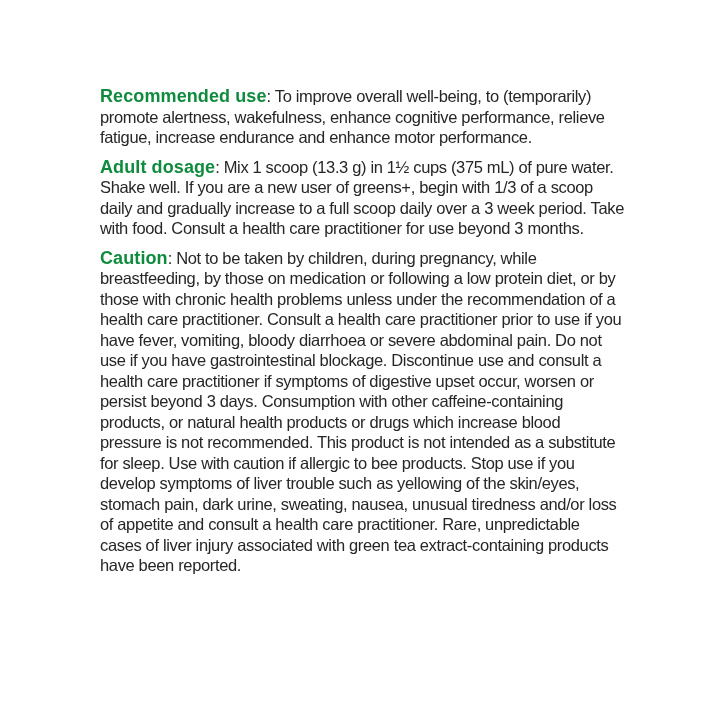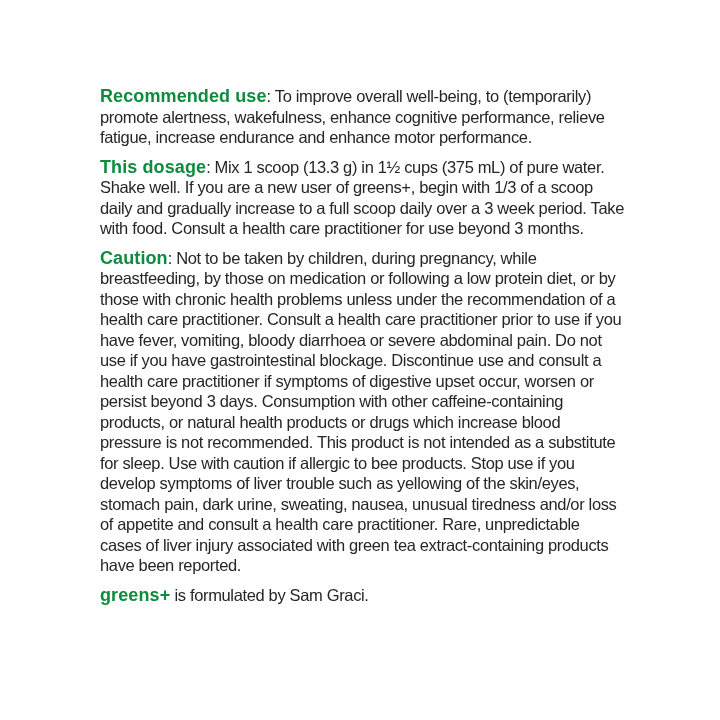--- a/index.html
+++ b/index.html
@@ -36,22 +36,21 @@
   }
 </style>
 </head>
 <body>
 
 <div class="canvas">
   <div class="label-text">
 
     <p><span class="section-heading">Recommended use</span><span>: To improve overall well-being, to (temporarily) promote alertness, wakefulness, enhance cognitive performance, relieve fatigue, increase endurance and enhance motor performance.</span></p>
 
-    <p><span class="section-heading">This dosage</span><span>: Mix 1 scoop (13.3 g) in 1½ cups (375 mL) of pure water. Shake well. If you are a new user of greens+, begin with 1/3 of a scoop daily and gradually increase to a full scoop daily over a 3 week period. Take with food. Consult a health care practitioner for use beyond 3 months.</span></p>
+    <p><span class="section-heading">Adult dosage</span><span>: Mix 1 scoop (13.3 g) in 1½ cups (375 mL) of pure water. Shake well. If you are a new user of greens+, begin with 1/3 of a scoop daily and gradually increase to a full scoop daily over a 3 week period. Take with food. Consult a health care practitioner for use beyond 3 months.</span></p>
 
     <p><span class="section-heading">Caution</span><span>: Not to be taken by children, during pregnancy, while breastfeeding, by those on medication or following a low protein diet, or by those with chronic health problems unless under the recommendation of a health care practitioner. Consult a health care practitioner prior to use if you have fever, vomiting, bloody diarrhoea or severe abdominal pain. Do not use if you have gastrointestinal blockage. Discontinue use and consult a health care practitioner if symptoms of digestive upset occur, worsen or persist beyond 3 days. Consumption with other caffeine-containing products, or natural health products or drugs which increase blood pressure is not recommended. This product is not intended as a substitute for sleep. Use with caution if allergic to bee products. Stop use if you develop symptoms of liver trouble such as yellowing of the skin/eyes, stomach pain, dark urine, sweating, nausea, unusual tiredness and/or loss of appetite and consult a health care practitioner. Rare, unpredictable cases of liver injury associated with green tea extract-containing products have been reported.</span></p>
 
 
 
-    <p><span class="section-heading">greens+</span><span> is formulated by Sam Graci.</span></p>
 
   </div>
 </div>
 
 </body></html>

